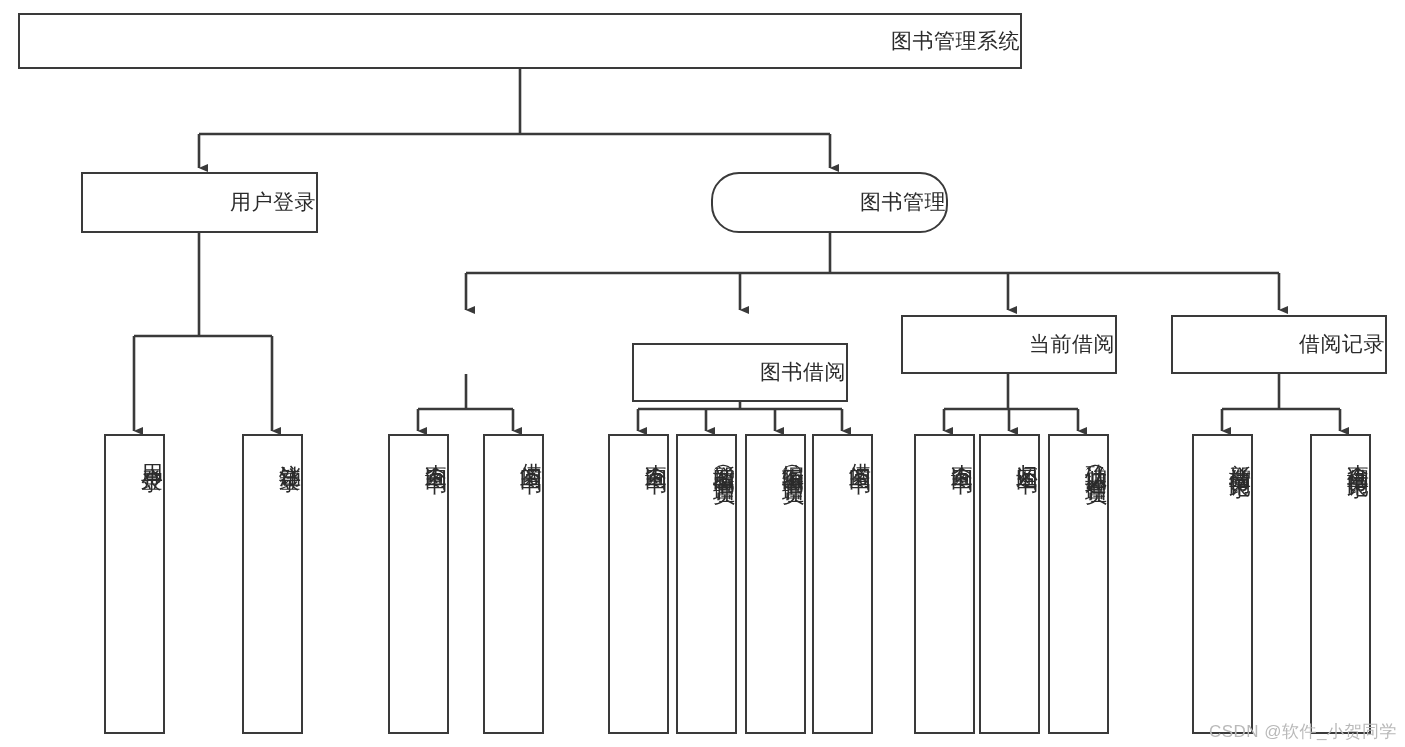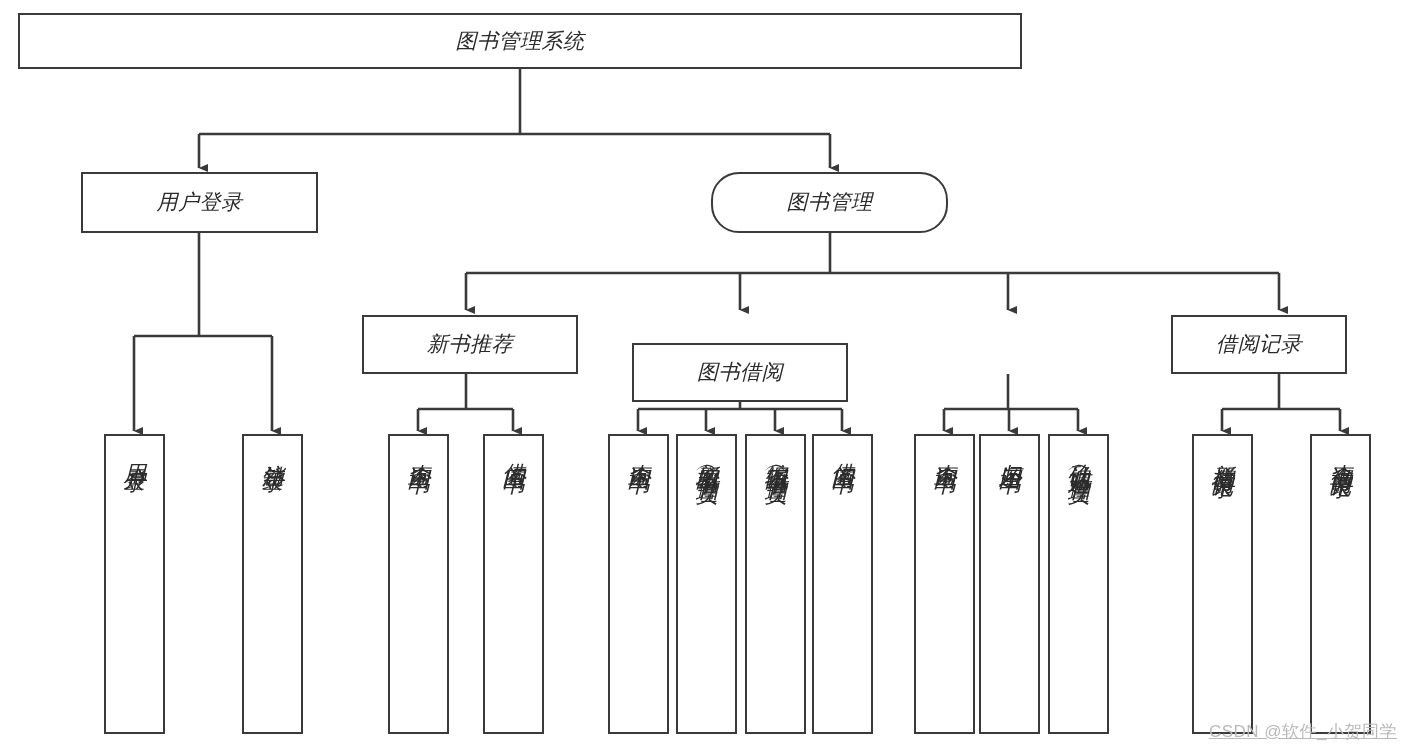--- a/index.html
+++ b/index.html
@@ -24,23 +24,22 @@
     width: 1405px;
     height: 747px;
   }
   .node {
     position: absolute;
     box-sizing: border-box;
     border: 2.5px solid #3a3a3a;
     background: #ffffff;
     display: flex;
     align-items: center;
-    justify-content: center;
+    justify-content: flex-end;
     color: #2b2b2b;
-    font-style: italic;
   }
   .node .label {
     display: block;
     text-align: center;
     line-height: 1.18;
     letter-spacing: 0.5px;
   }
   .node.horiz .label {
     font-size: 21px;
     white-space: nowrap;
@@ -57,21 +56,20 @@
     line-height: 1;
   }
   #watermark {
     position: absolute;
     right: 8px;
     bottom: 4px;
     font-size: 17px;
     color: #b9b9b9;
     white-space: nowrap;
     letter-spacing: 0.5px;
-    text-decoration: underline;
   }
 </style>
 </head>
 <body>
 
 <div id="canvas">
 
   <svg id="svg-layer" viewBox="0 0 1405 747" xmlns="http://www.w3.org/2000/svg">
     <defs>
       <marker id="arrowhead" markerWidth="9" markerHeight="10" refX="4.5" refY="9.4" orient="auto" markerUnits="userSpaceOnUse">
@@ -129,27 +127,27 @@
     <span class="label">图书管理系统</span>
   </div>
 
   <div class="node horiz" style="left:81px; top:172px; width:237px; height:61px;">
     <span class="label">用户登录</span>
   </div>
   <div class="node horiz" style="left:711px; top:172px; width:237px; height:61px;border-radius:28px;">
     <span class="label">图书管理</span>
   </div>
 
-  <div class="node horiz" style="left:362px; top:315px; width:216px; height:59px;">
-    <span class="label">新书推荐</span>
-  </div>
   <div class="node horiz" style="left:632px; top:315px; width:216px; height:59px;margin-top:28px;">
     <span class="label">图书借阅</span>
   </div>
-  <div class="node horiz" style="left:1171px; top:315px; width:176px; height:59px;">
+  <div class="node horiz" style="left:901px; top:315px; width:216px; height:59px;">
+    <span class="label">当前借阅</span>
+  </div>
+  <div class="node horiz" style="left:1171px; top:315px; width:216px; height:59px;">
     <span class="label">借阅记录</span>
   </div>
 
   <div class="node vert" style="left:104px; top:434px; width:61px; height:300px;">
     <span class="label">用户登录</span>
   </div>
   <div class="node vert" style="left:242px; top:434px; width:61px; height:300px;">
     <span class="label">注销登录</span>
   </div>
 

